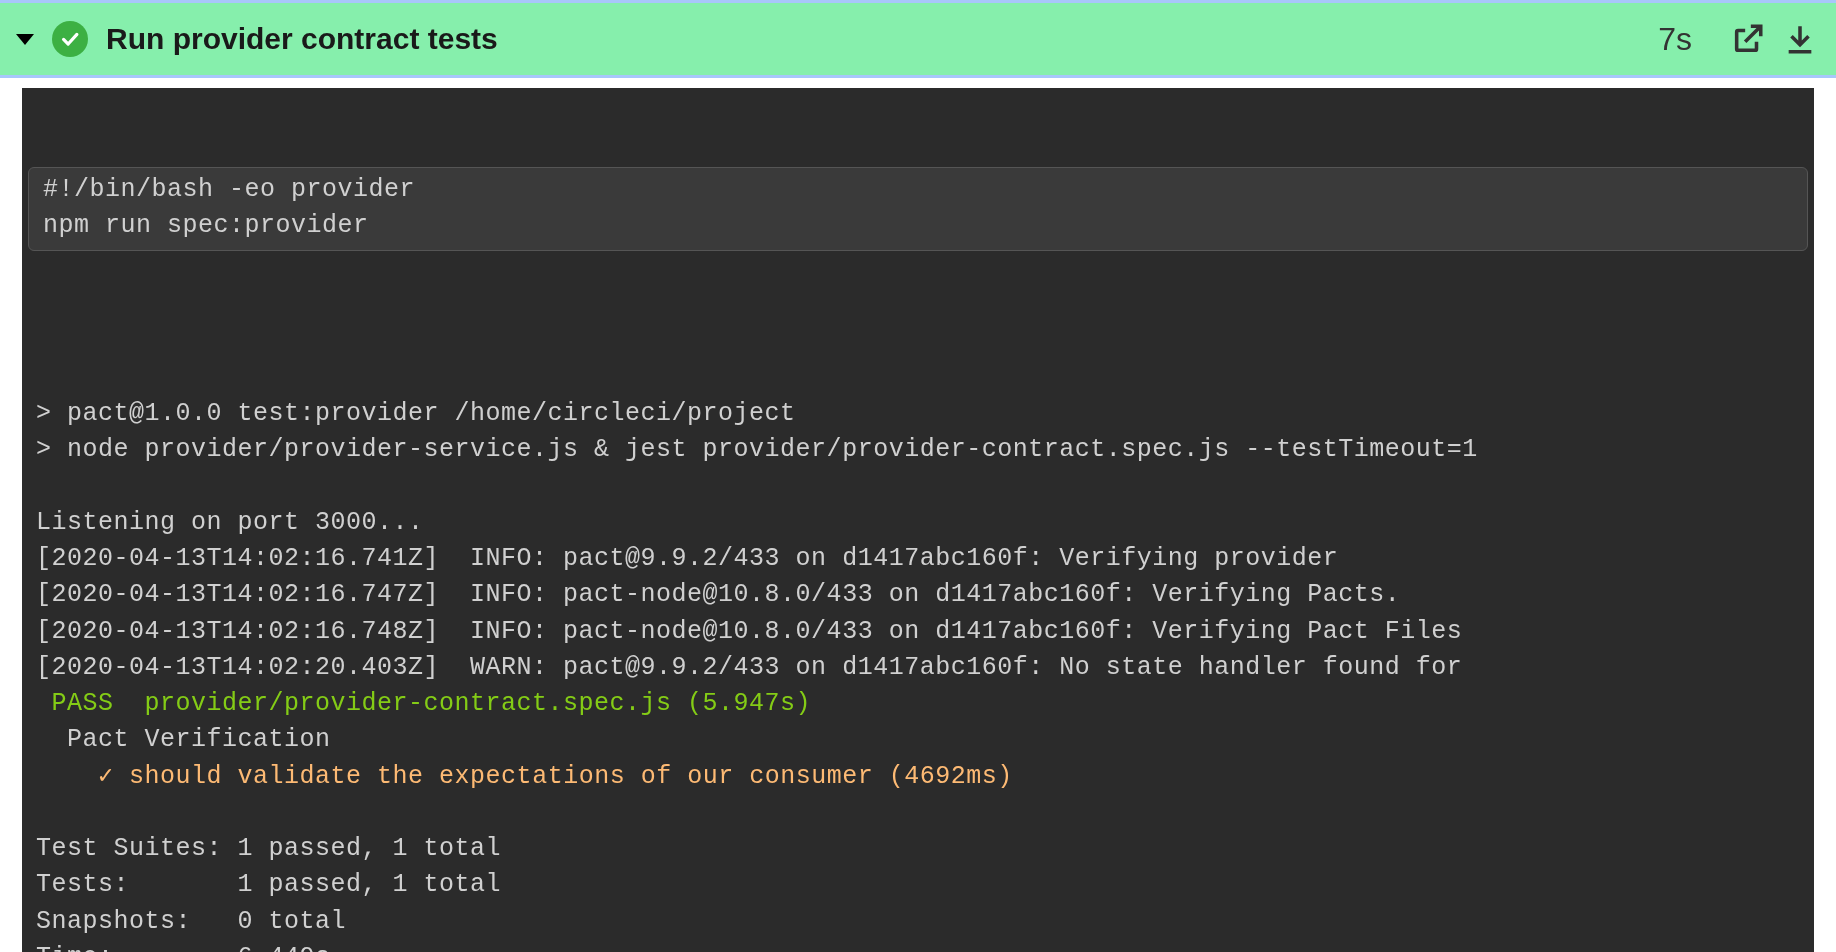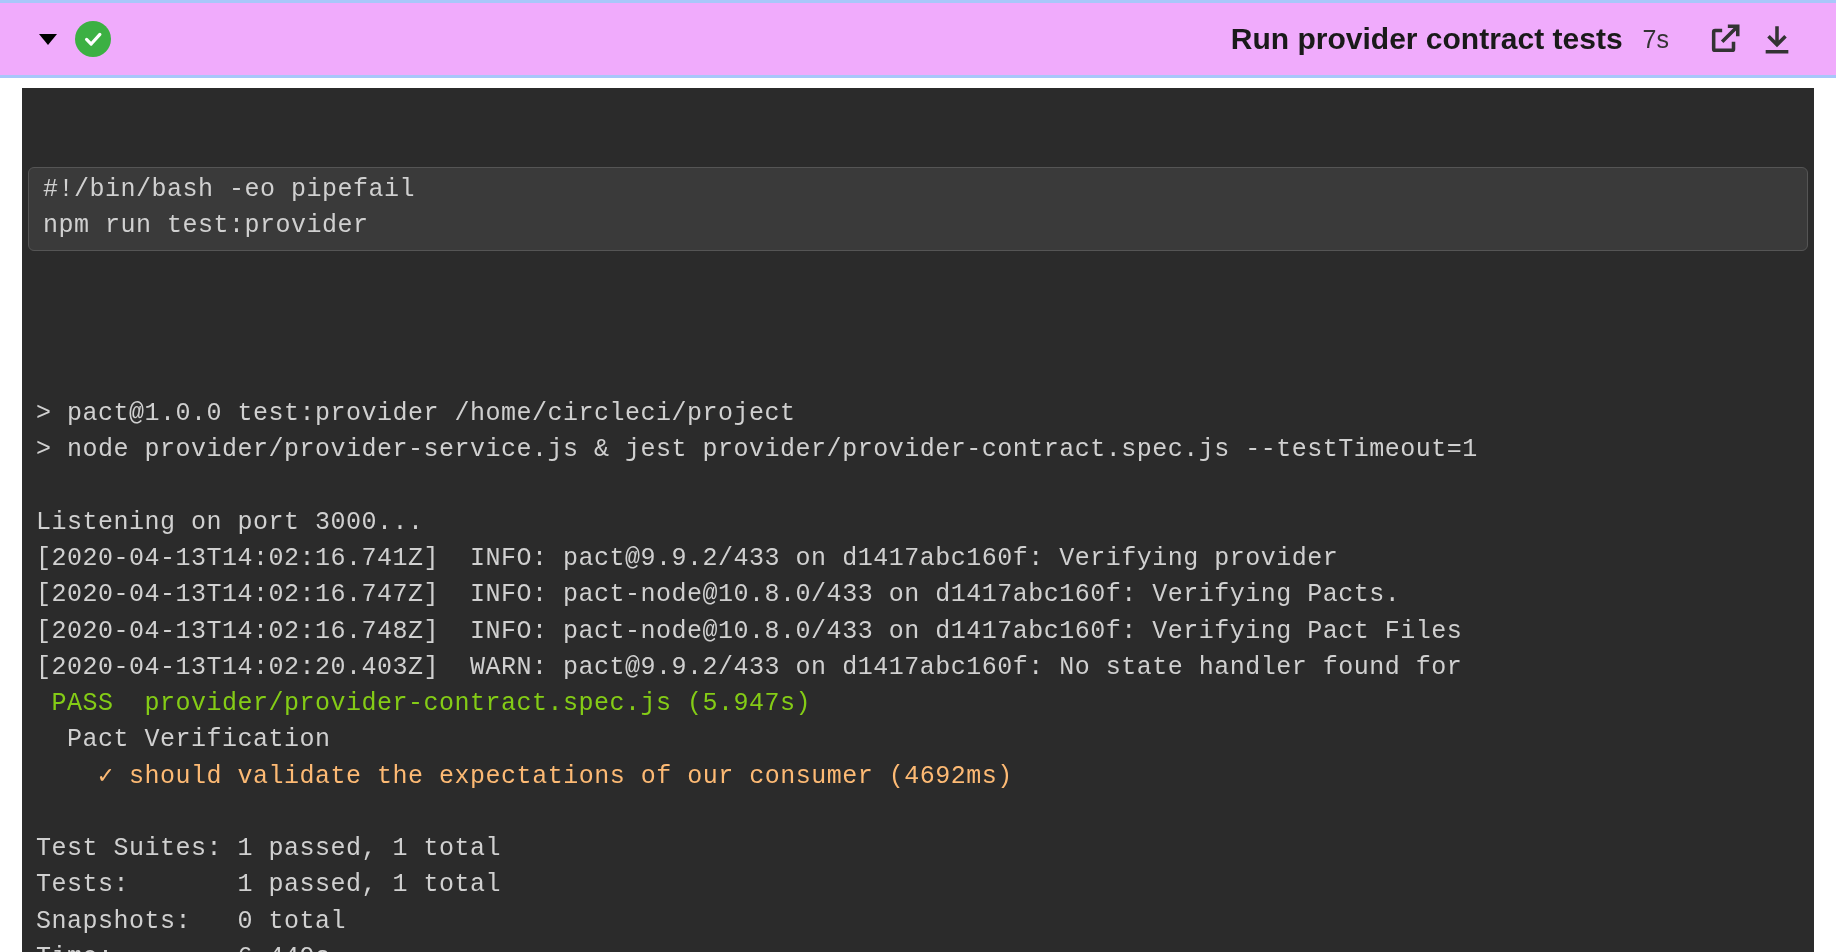--- a/index.html
+++ b/index.html
@@ -4,25 +4,24 @@
   <style>
     * { margin: 0; padding: 0; box-sizing: border-box; }
     body {
       font-family: -apple-system, BlinkMacSystemFont, "Segoe UI", Helvetica, Arial, sans-serif;
       background: #fff;
       width: 1836px;
     }
     .step-header {
       display: flex;
       align-items: center;
-      padding: 16px 39px;
-      background: #f0abfc;
+      padding: 16px 16px;
+      background: #86efac;
       border-top: 3px solid #a8c7fa;
       border-bottom: 3px solid #a8c7fa;
-      text-align: right;
     }
     .chevron-icon {
       width: 0;
       height: 0;
       border-left: 9px solid transparent;
       border-right: 9px solid transparent;
       border-top: 11px solid #000;
       margin-right: 18px;
       cursor: pointer;
     }
@@ -38,21 +37,21 @@
       flex-shrink: 0;
     }
     .status-icon svg { width: 22px; height: 22px; }
     .step-title {
       font-size: 30px;
       font-weight: 700;
       color: #1a1a1a;
       flex: 1;
     }
     .step-duration {
-      font-size: 25px;
+      font-size: 32px;
       color: #333;
       margin-right: 24px;
       margin-left: 20px;
     }
     .icon-btn {
       width: 40px;
       height: 40px;
       display: flex;
       align-items: center;
       justify-content: center;
@@ -109,17 +108,17 @@
   </div>
   <div class="icon-btn">
     <svg viewBox="0 0 24 24">
         <path d="M12 3 v13 M6 10 l6 6 l6 -6 M4 21 h16"></path>
       </svg>
   </div>
 </div>
 
 <div class="terminal-wrap">
   <div class="terminal">
-    <div class="cmd-box"><span class="line">#!/bin/bash -eo pipefail</span><span class="line">npm run test:provider</span></div>
+    <div class="cmd-box"><span class="line">#!/bin/bash -eo provider</span><span class="line">npm run spec:provider</span></div>
     <div class="output-body"><span class="line"> </span><span class="line"> </span><span class="line">&gt; pact@1.0.0 test:provider /home/circleci/project</span><span class="line">&gt; node provider/provider-service.js &amp; jest provider/provider-contract.spec.js --testTimeout=1</span><span class="line"> </span><span class="line">Listening on port 3000...</span><span class="line">[2020-04-13T14:02:16.741Z]  INFO: pact@9.9.2/433 on d1417abc160f: Verifying provider</span><span class="line">[2020-04-13T14:02:16.747Z]  INFO: pact-node@10.8.0/433 on d1417abc160f: Verifying Pacts.</span><span class="line">[2020-04-13T14:02:16.748Z]  INFO: pact-node@10.8.0/433 on d1417abc160f: Verifying Pact Files</span><span class="line">[2020-04-13T14:02:20.403Z]  WARN: pact@9.9.2/433 on d1417abc160f: No state handler found for</span><span class="line pass-badge"> PASS  provider/provider-contract.spec.js (5.947s)</span><span class="line">  Pact Verification</span><span class="line checkmark">    ✓ should validate the expectations of our consumer (4692ms)</span><span class="line"> </span><span class="line">Test Suites: 1 passed, 1 total</span><span class="line">Tests:       1 passed, 1 total</span><span class="line">Snapshots:   0 total</span><span class="line">Time:        6.449s</span></div>
     
   </div>
 </div>
 
 </body></html>

